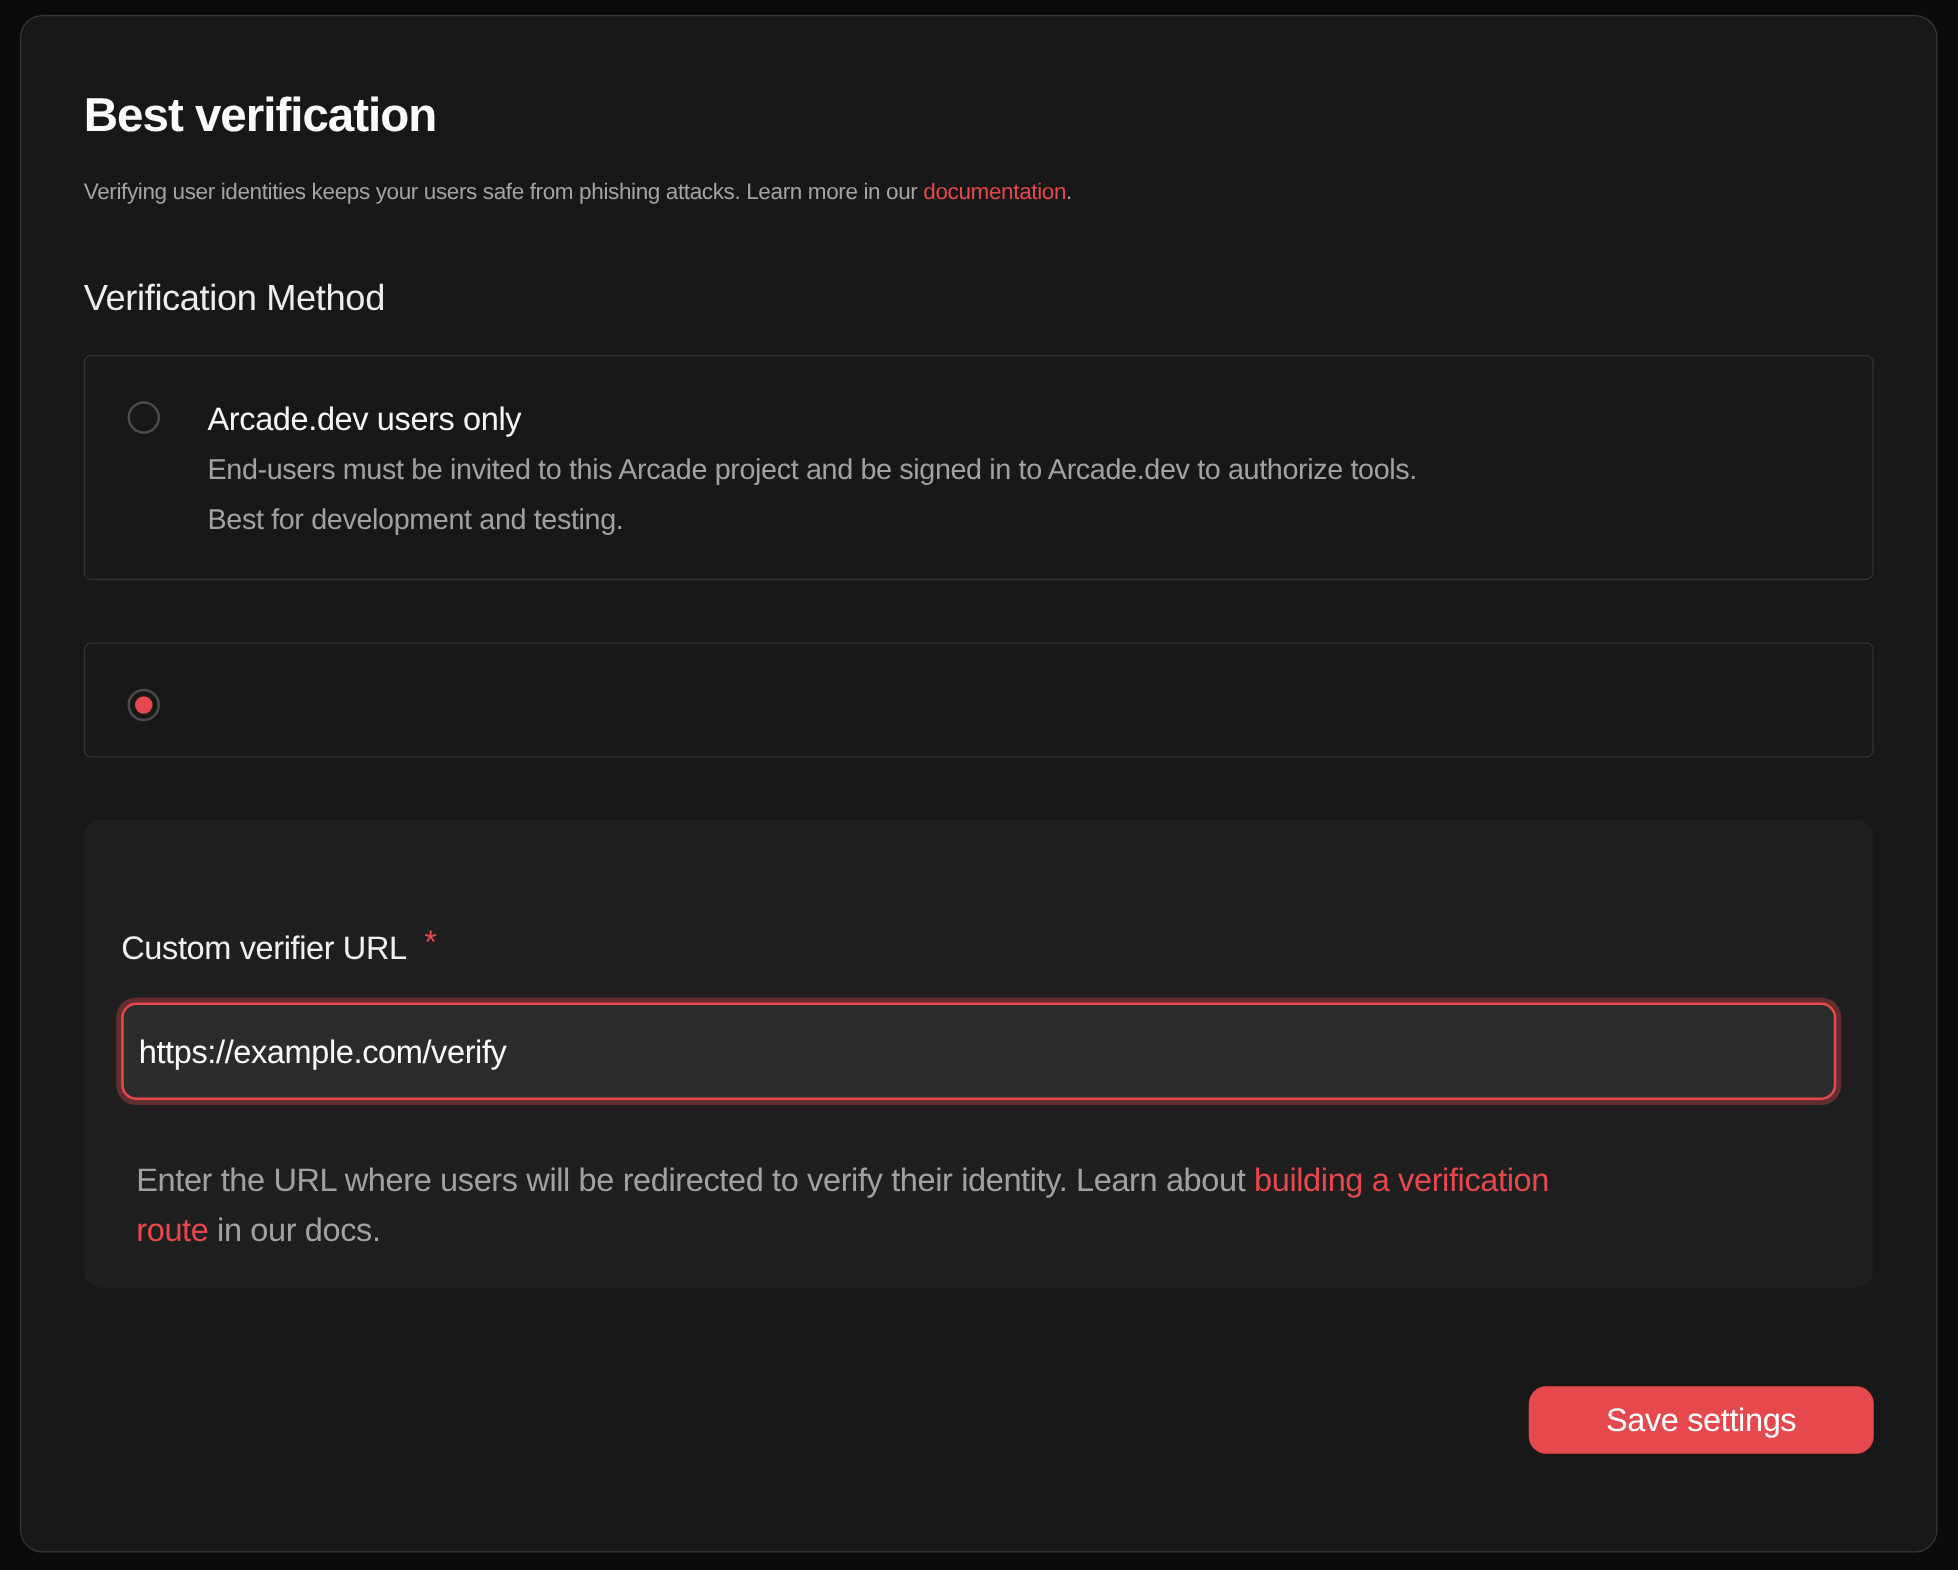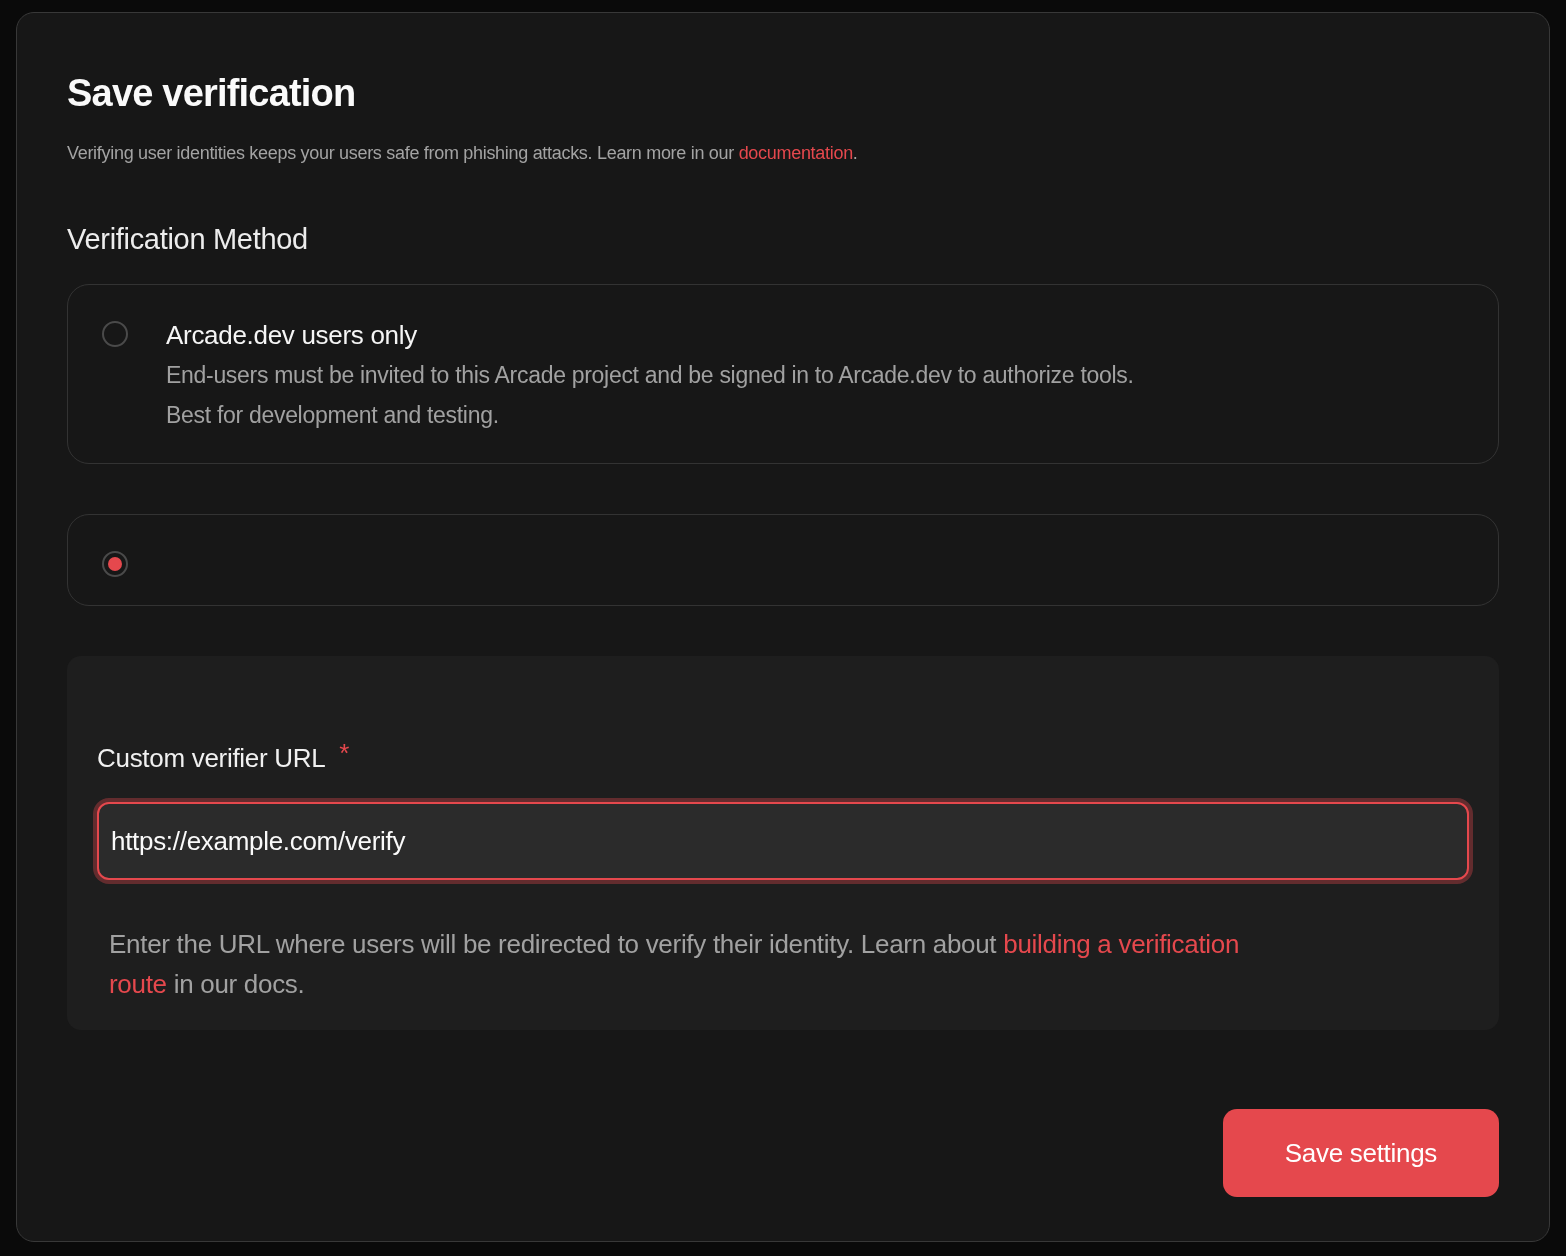--- a/index.html
+++ b/index.html
@@ -22,21 +22,21 @@
   .page-desc {
     margin:18px 0 0; font-size:18px; line-height:40px; color:#a3a3a3;
     letter-spacing:-0.3px;
   }
   .link { color:var(--accent); text-decoration:none; cursor:pointer; }
   .section {
     margin:48px 0 0; font-size:29px; font-weight:500; color:#ededed;
     line-height:36px; letter-spacing:-0.3px;
   }
   .option {
-    margin-top:27px; border:1px solid #333333; border-radius:22px;
+    margin-top:27px; border:1px solid #333333; border-radius:6px;
     padding:30px 39px 28px 34px; display:flex; align-items:flex-start;
     gap:38px; cursor:pointer; background:transparent;
   }
   .option.second { margin-top:50px; }
   .radio {
     flex:0 0 auto; width:26px; height:26px; border:2px solid #4a4a4a;
     border-radius:50%; margin-top:6px; position:relative; background:transparent;
   }
   .option.selected .radio::after {
     content:""; position:absolute; inset:4px; border-radius:50%;
@@ -67,30 +67,30 @@
     padding:0 12px; font-size:26px; color:#fafafa; letter-spacing:-0.3px;
     font-family:inherit; outline:none;
   }
   .help {
     margin:44px 12px 0; font-size:26px; line-height:40px; color:#a1a1a1;
     letter-spacing:-0.3px;
   }
   .actions { margin-top:79px; display:flex; justify-content:flex-end; }
   .save-btn {
     background:var(--accent); color:#ffffff; border:none; border-radius:14px;
-    height:88px; padding:0 62px; font-size:26px; font-weight:500;
+    height:54px; padding:0 62px; font-size:26px; font-weight:500;
     font-family:inherit; cursor:pointer; letter-spacing:-0.3px;
   }
 </style>
 </head>
 <body>
 
 <div class="card">
 
-  <h1 class="title">Save verification</h1>
+  <h1 class="title">Best verification</h1>
 
   <p class="page-desc"><span>Verifying user identities keeps your users safe from phishing attacks. Learn more in our </span><a class="link">documentation</a><span>.</span></p>
 
   <h2 class="section">Verification Method</h2>
 
   <div class="option">
     <span class="radio"></span>
     <div class="option-text">
       <div class="option-label">Arcade.dev users only</div>
       <div class="option-desc">End-users must be invited to this Arcade project and be signed in to Arcade.dev to authorize tools.

